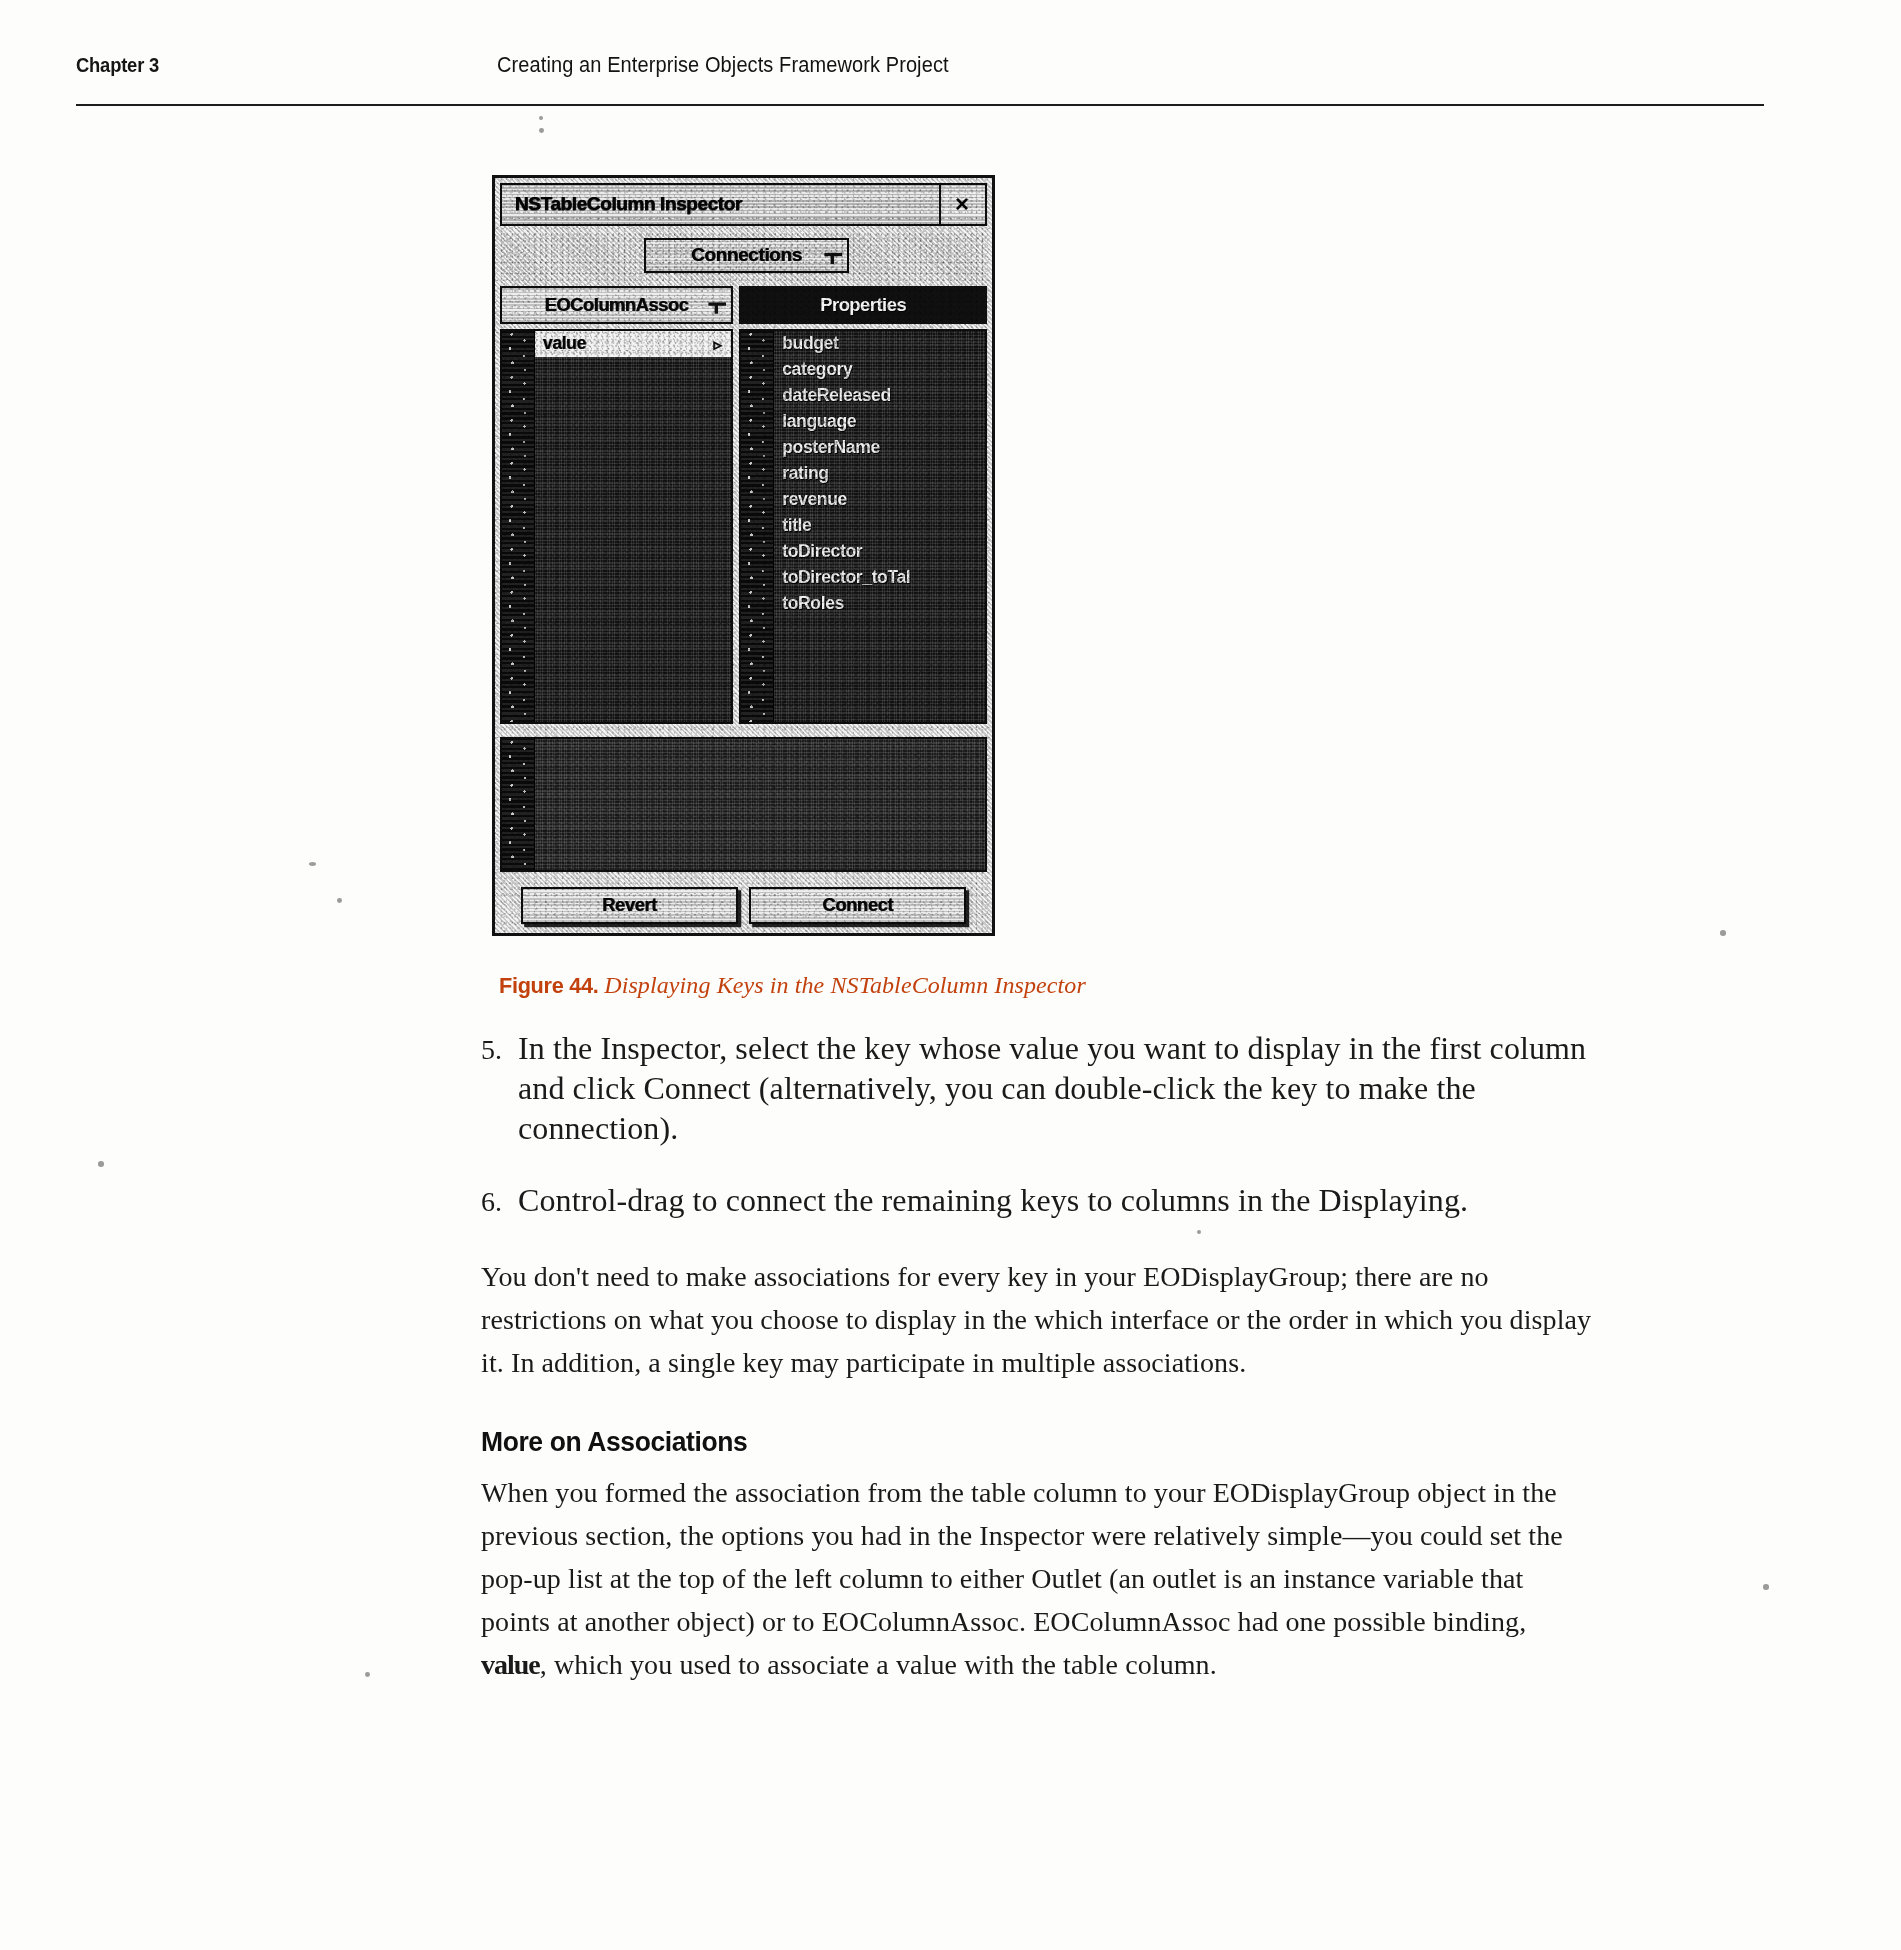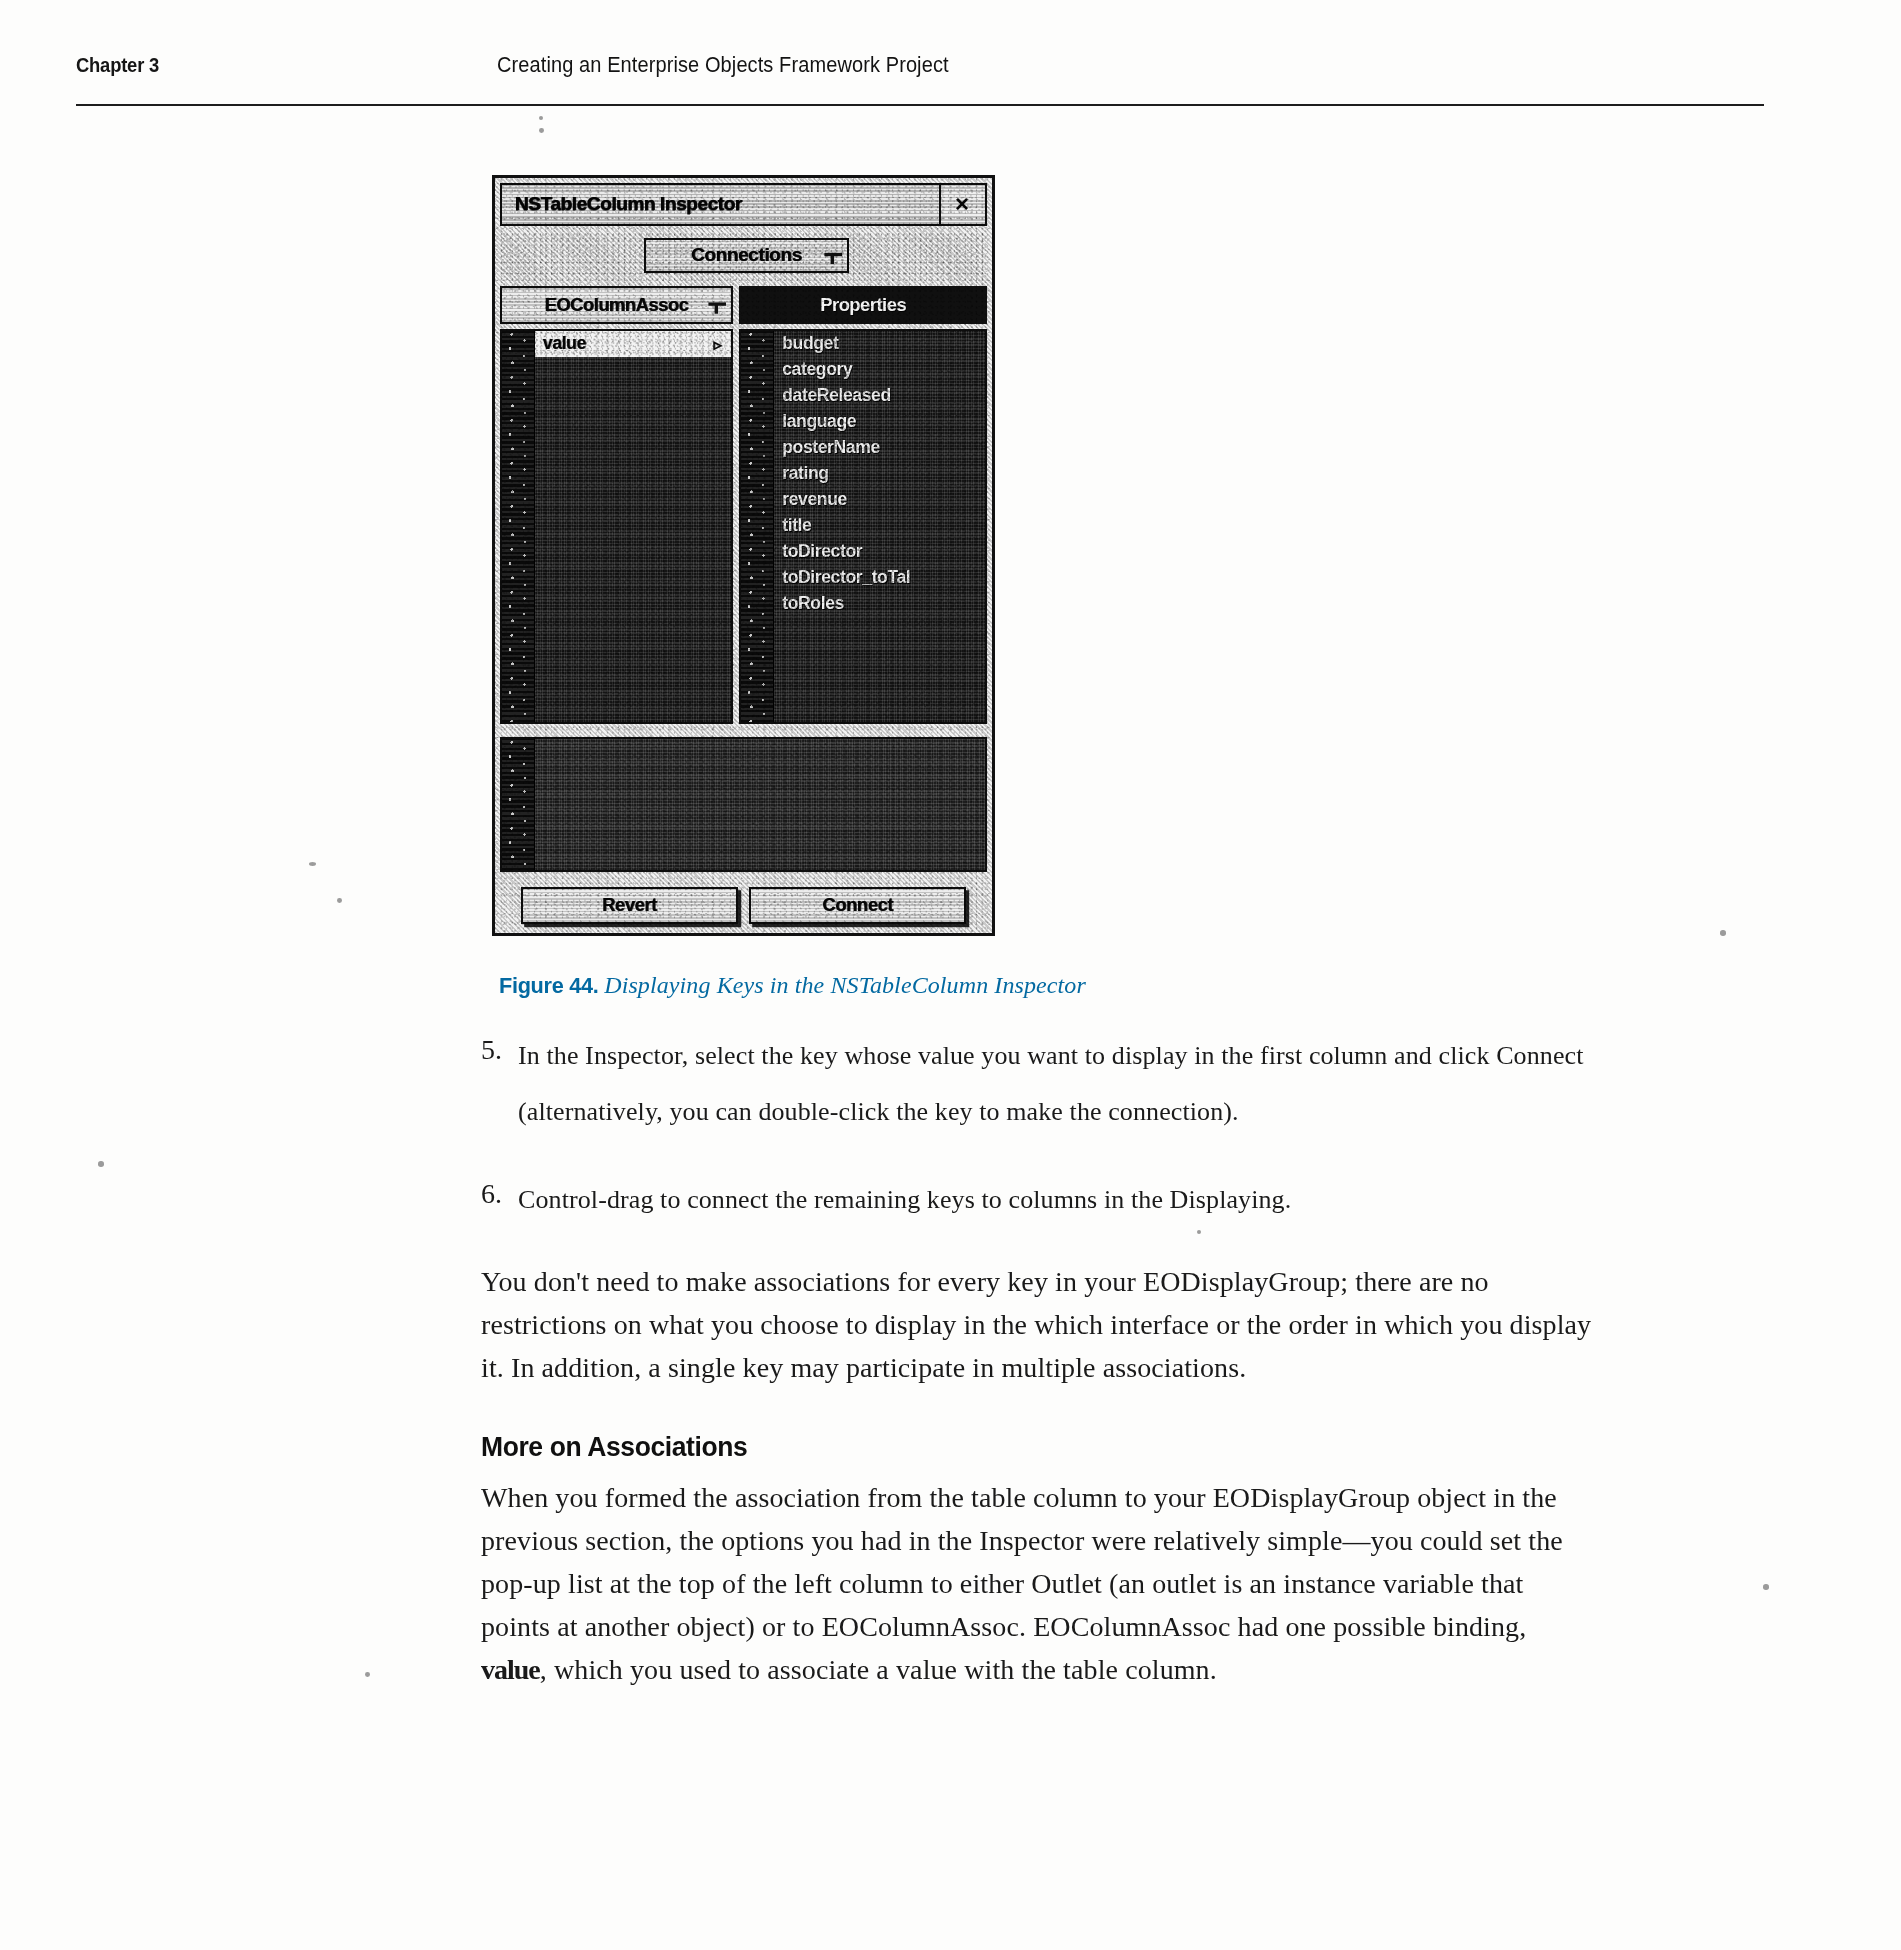--- a/index.html
+++ b/index.html
@@ -335,21 +335,21 @@
     text-shadow: 0.8px 0 0 rgba(0,0,0,.75);
   }
 
   
   .caption {
     position: absolute;
     left: 499px;
     top: 972px;
     width: 1059px;
     font-size: 23px;
-    color: #0369a1;
+    color: #c2410c;
   }
   .caption-num {
     font-family: "Liberation Sans", sans-serif;
     font-weight: bold;
     font-size: 21.7px;
     letter-spacing: -0.3px;
   }
   .caption-text {
     font-family: "Liberation Serif", serif;
     font-style: italic;
@@ -369,22 +369,22 @@
     margin-bottom: 32px;
   }
   .num-marker {
     width: 37px;
     flex: none;
     font-size: 28px;
     line-height: 43px;
   }
   .num-body {
     flex: 1;
-    font-size: 26px;
-    line-height: 56px;
+    font-size: 32px;
+    line-height: 40px;
     letter-spacing: 0.1px;
   }
   .para {
     font-size: 28px;
     line-height: 43px;
     margin: 0 0 32px 37px;
     letter-spacing: 0.1px;
   }
   .para.flush {
     margin-left: 0;

